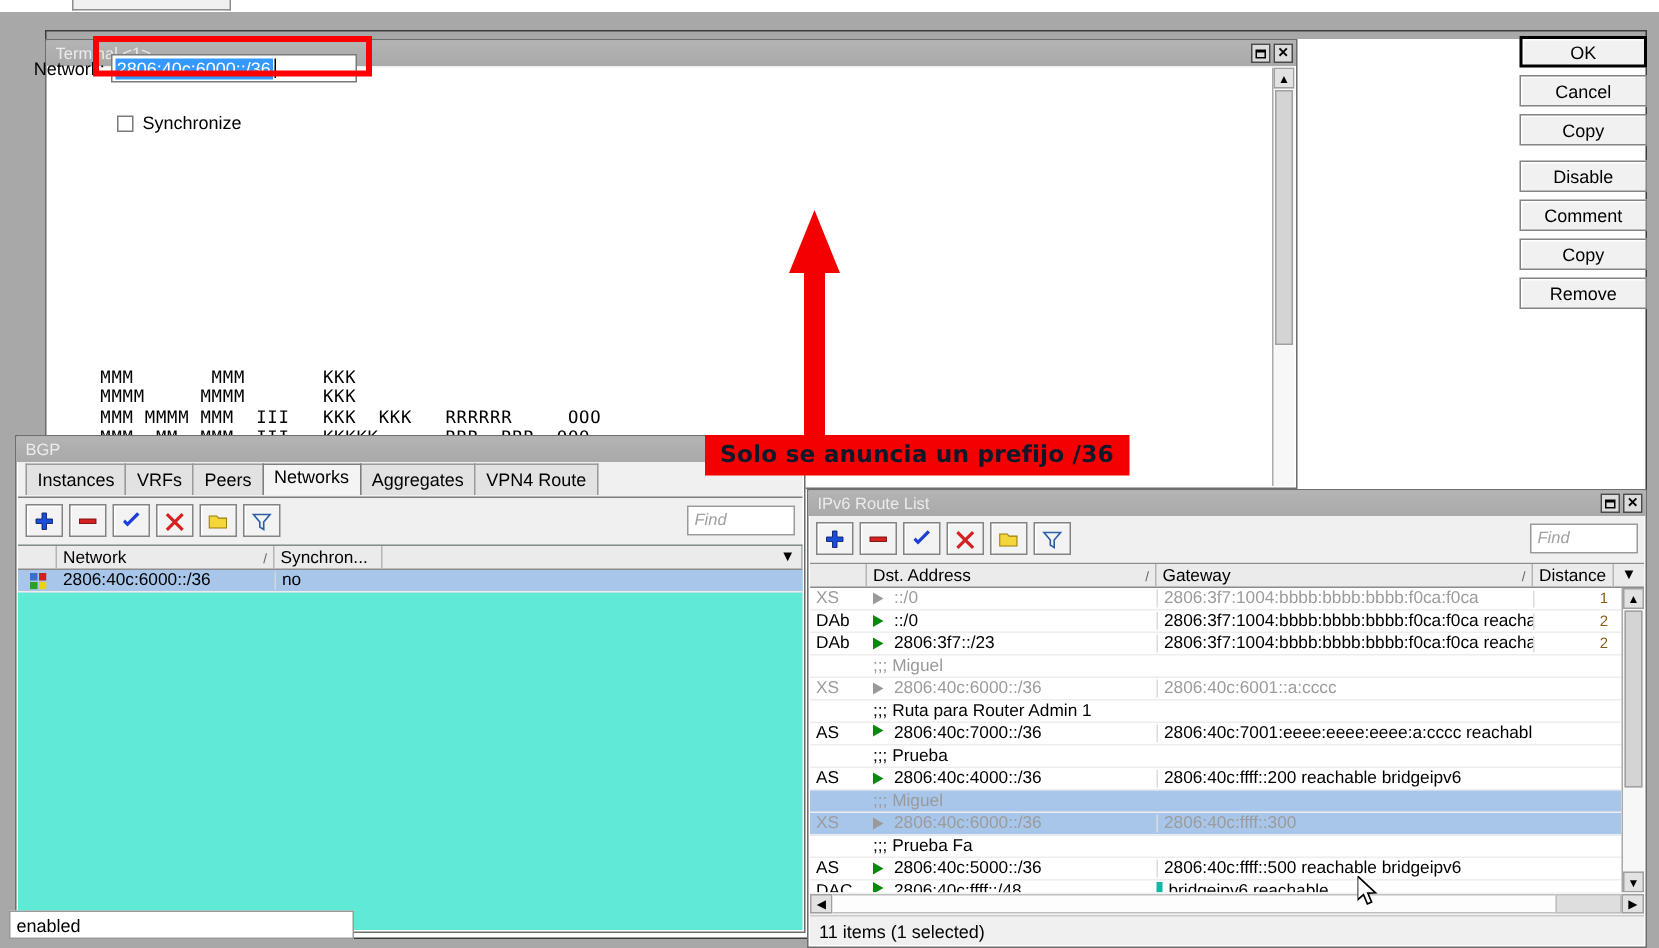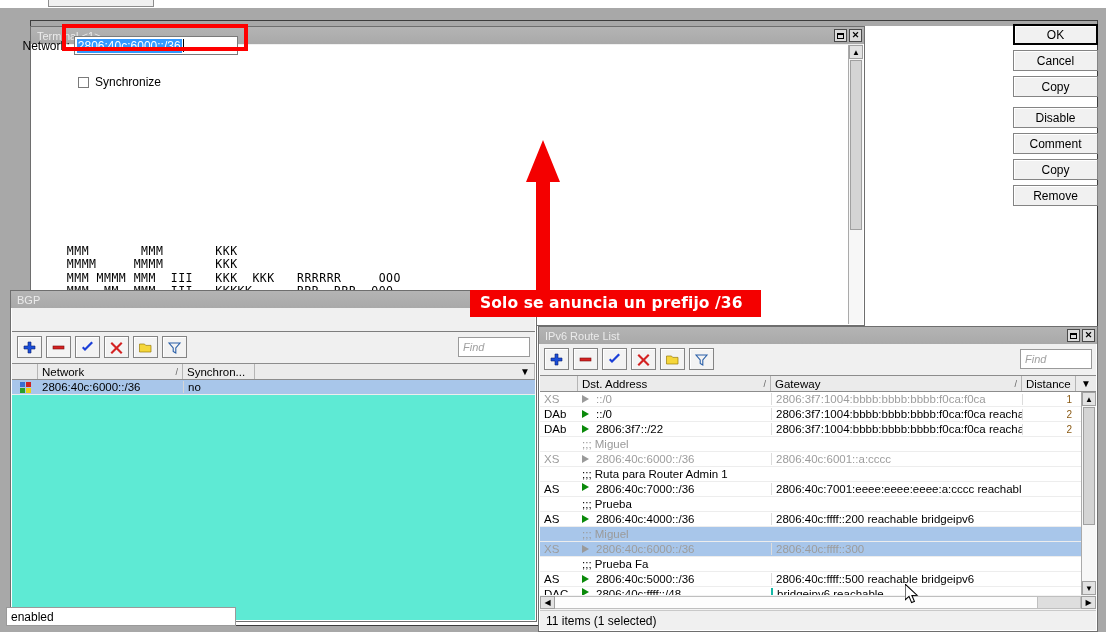--- a/index.html
+++ b/index.html
@@ -108,22 +108,22 @@
   .dbtn { width:85px; height:21px; border:1px solid #848484; background:#f1f1f1;
           font-size:12px; display:flex; align-items:center; justify-content:center;
           box-shadow: inset 1px 1px 0 #ffffff; cursor:pointer; }
   .dbtn.def { border:2px solid #000; }
   .dlg-status { position:absolute; left:6px; bottom:6px; width:230px; height:19px;
                 border:1px solid #9a9a9a; background:#fff;
                 display:flex; align-items:center; padding:0 4px; font-size:12px; }
 
   
   #annotation-banner { position:absolute; left:470px; top:290px; z-index:60;
-      background:#f40000; color:#ffffff; font-weight:bold; font-size:15.5px;
-      padding:4px 18px 5px 10px; white-space:nowrap;
+      background:#f40000; color:#0f172a; font-weight:bold; font-size:15.5px;
+      padding:4px 10px 5px 10px; white-space:nowrap;
       font-family:"DejaVu Sans", sans-serif; letter-spacing:0.1px; }
   #annotation-arrow { position:absolute; left:523px; top:140px; width:40px; height:160px;
       z-index:55; }
 
   
   #mouse-cursor { position:absolute; left:905px; top:584px; z-index:90; }
 
   
   #top-fragment { position:absolute; left:48px; top:0; width:106px; height:7px;
                   border:1px solid #8d8d8d; border-top:none; background:#f0f0f0; }
@@ -166,20 +166,28 @@
       <div class="vsthumb" style="top:15px;height:170px;"></div>
     </div>
   </div>
 </div>
 
 <div class="win" id="bgp-window">
   <div class="tbar inactive">
     <span class="ttl">BGP</span>
   </div>
 
+  <div class="tabs" id="bgp-tabs">
+      <div class="tab">Instances</div>
+      <div class="tab">VRFs</div>
+      <div class="tab">Peers</div>
+      <div class="tab sel">Networks</div>
+      <div class="tab">Aggregates</div>
+      <div class="tab">VPN4 Route</div>
+    </div>
   <div style="position:absolute;left:1px;right:1px;top:40px;height:1px;background:#7d7d7d;"></div>
 
   <div class="ttoolbar" style="position:absolute;left:1px;right:1px;top:41px;">
     <div class="tb">
       <svg width="15" height="15" viewBox="0 0 15 15">
           <path d="M6 2h3v4h4v3H9v4H6V9H2V6h4z" fill="#1b4ed8" stroke="#0b1f6e" stroke-width="0.6"></path>
         </svg>
     </div>
     <div class="tb">
       <svg width="15" height="15" viewBox="0 0 15 15">
@@ -320,21 +328,21 @@
             <span class="arrow-g"></span>
             <span class="">::/0</span>
           </div>
           <div class="td" style="width:251px;border-left:1px solid #dcdcdc">2806:3f7:1004:bbbb:bbbb:bbbb:f0ca:f0ca reachable sfp1</div>
           <div class="td" style="width:54px;border-left:1px solid #dcdcdc;color:#8a5a14;font-size:10px;text-align:right">2</div>
         </div>
         <div class="tr">
           <div class="td" style="width:38px">DAb</div>
           <div class="td" style="width:193px;display:flex;align-items:center;gap:7px">
             <span class="arrow-g"></span>
-            <span class="">2806:3f7::/22</span>
+            <span class="">2806:3f7::/23</span>
           </div>
           <div class="td" style="width:251px;border-left:1px solid #dcdcdc">2806:3f7:1004:bbbb:bbbb:bbbb:f0ca:f0ca reachable sfp1</div>
           <div class="td" style="width:54px;border-left:1px solid #dcdcdc;color:#8a5a14;font-size:10px;text-align:right">2</div>
         </div>
         <div class="tr">
           <div class="td" style="width:38px"></div>
           <div class="td cmt dimc" style="flex:1">;;; Miguel</div>
         </div>
         <div class="tr">
           <div class="td dim" style="width:38px">XS</div>
@@ -396,21 +404,21 @@
           </div>
           <div class="td" style="width:251px;border-left:1px solid #dcdcdc">2806:40c:ffff::500 reachable bridgeipv6</div>
           <div class="td" style="width:54px;border-left:1px solid #dcdcdc;color:#8a5a14;font-size:10px;text-align:right"></div>
         </div>
         <div class="tr">
           <div class="td" style="width:38px">DAC</div>
           <div class="td" style="width:193px;display:flex;align-items:flex-start;gap:7px">
             <span class="arrow-g"></span>
             <span class="">2806:40c:ffff::/48</span>
           </div>
-          <div class="td" style="width:251px;border-left:2px solid #14b8a6">bridgeipv6 reachable</div>
+          <div class="td" style="width:251px;border-left:4px solid #14b8a6">bridgeipv6 reachable</div>
           <div class="td" style="width:54px;border-left:1px solid #dcdcdc;color:#8a5a14;font-size:10px;text-align:right"></div>
         </div>
       </div>
     <div class="vscroll" style="top:17px;">
       <div class="vsbtn">▲</div>
       <div class="vsthumb" style="top:15px;height:118px;"></div>
       <div class="vsbtn" style="position:absolute;bottom:0;left:0;right:0;">▼</div>
     </div>
   </div>
 

